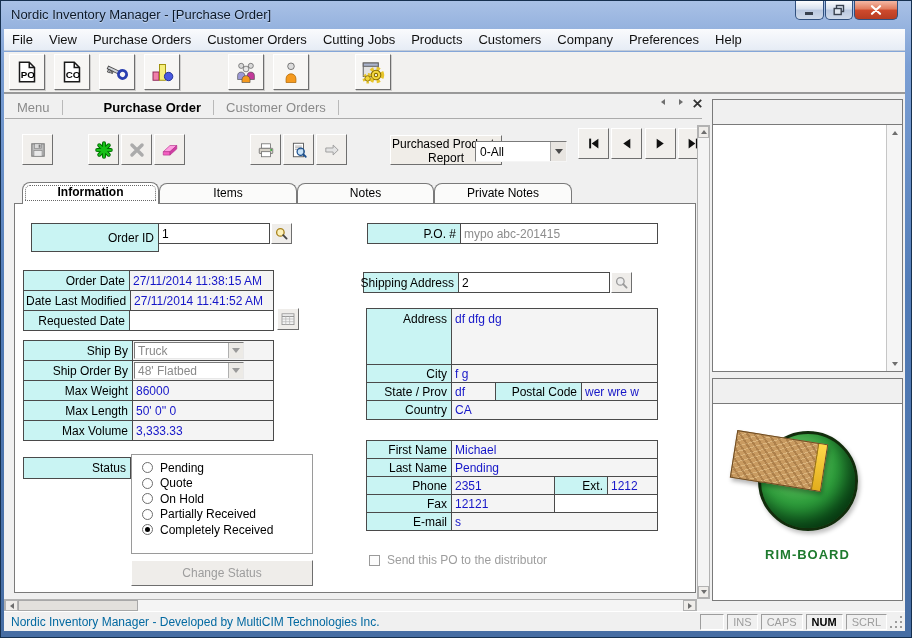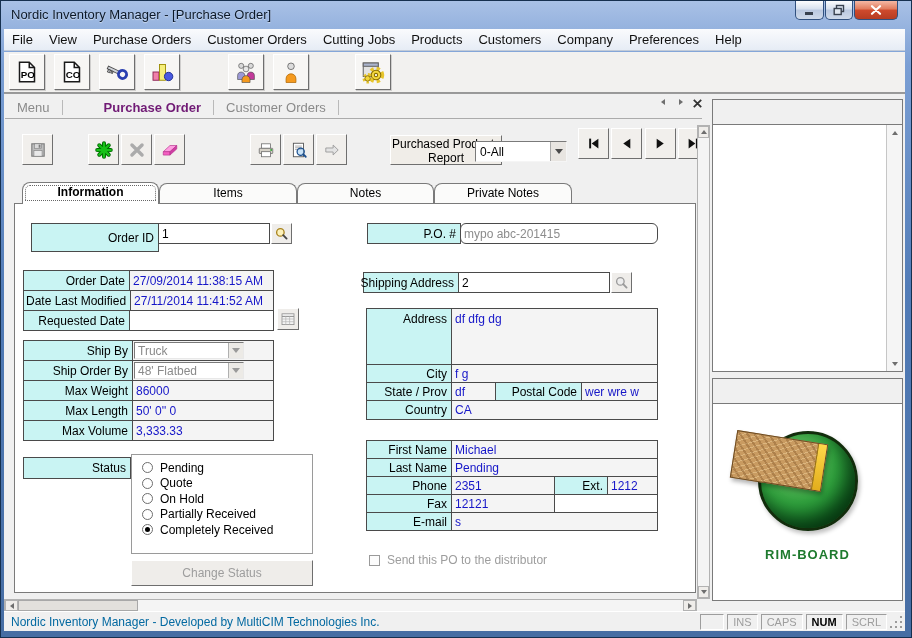--- a/index.html
+++ b/index.html
@@ -28,21 +28,21 @@
   .toolbar{position:absolute;left:3px;top:51px;width:901px;height:41px;
     background:#f2f1ef;border-bottom:1px solid #989898;}
   .tbtn{position:absolute;top:2px;width:36px;height:36px;background:#f7f6f4;
     border:1px solid;border-color:#ffffff #6e6e6e #6e6e6e #ffffff;
     box-shadow:1px 1px 0 #45454533;display:flex;align-items:center;justify-content:center;}
   
   .workspace{position:absolute;left:3px;top:92px;width:901px;height:520px;background:#f0f0f0;border-top:1px solid #9a9a9a;}
   .doc-tabs{position:absolute;left:1px;top:3px;width:697px;height:22px;border-bottom:1px solid #ababab;
     display:flex;align-items:center;}
   .doc-tab{padding:0 12px;font-size:13px;color:#8a8a8a;white-space:nowrap;}
-  .doc-tab.active{font-weight:bold;color:#701a75;padding-left:41px;}
+  .doc-tab.active{font-weight:bold;color:#000000;padding-left:41px;}
   .doc-sep{width:1px;height:15px;background:#b9b9b9;}
   .tabnav{position:absolute;top:5px;display:flex;align-items:center;}
   .tb2-btn{position:absolute;width:31px;height:31px;background:#f1efec;
     border:1px solid;border-color:#ffffff #6f6f6f #6f6f6f #ffffff;
     display:flex;align-items:center;justify-content:center;}
   .report-btn{position:absolute;background:#f0ede8;border:1px solid;border-color:#ffffff #6f6f6f #6f6f6f #ffffff;
     font-size:12px;line-height:14px;text-align:center;color:#000;padding-top:1px;margin-left:32px;}
   .combo{position:absolute;background:#fff;border:1px solid;border-color:#7a7a7a #f5f5f5 #f5f5f5 #7a7a7a;
     display:flex;align-items:center;}
   .combo .txt{flex:1;font-size:12px;padding-left:4px;color:#000;white-space:nowrap;overflow:hidden;}
@@ -63,21 +63,21 @@
   .ftab{position:absolute;height:20px;border:1px solid #7a7a7a;border-bottom:none;border-radius:8px 8px 0 0;
     background:#fbfbfa;font-size:12px;line-height:19px;text-align:center;color:#000;z-index:1;}
   .ftab.active{height:22px;background:#fff;font-weight:bold;z-index:3;outline:1px dotted #666;outline-offset:-4px;}
   .tab-page{position:absolute;left:10px;top:109px;width:682px;height:390px;background:#fff;border:1px solid #7a7a7a;z-index:2;}
   
   .lblc{background:#c9f4f3;border:1px solid #4a4a4a;font-size:12px;color:#000;
     display:flex;align-items:center;justify-content:flex-end;padding:0 4px 0 2px;white-space:nowrap;}
   .valc{border:1px solid #4a4a4a;background:#f4f4f4;font-size:12px;color:#1616c8;
     display:flex;align-items:center;padding:0 3px;white-space:nowrap;overflow:hidden;}
   .valc.white{background:#fff;color:#000;}
-  .valc.grey-text{background:#fff;color:#8c8c8c;border-radius:6px;}
+  .valc.grey-text{background:#fff;color:#8c8c8c;}
   .grp{position:absolute;background:#4a4a4a;padding:1px;display:flex;flex-direction:column;gap:1px;}
   .grow{display:flex;gap:1px;}
   .grp .lblc,.grp .valc{border:none;}
   .mini-btn{position:absolute;width:21px;height:21px;background:#efedea;
     border:1px solid;border-color:#ffffff #6e6e6e #6e6e6e #ffffff;
     display:flex;align-items:center;justify-content:center;}
   .combo-sm{width:110px;height:17px;margin-left:1px;background:#fff;
     border:1px solid;border-color:#7a7a7a #e8e8e8 #e8e8e8 #7a7a7a;display:flex;align-items:center;gap:24px;}
   .combo-sm .txt{flex:1;font-size:12px;color:#8a8a8a;padding-left:3px;white-space:nowrap;}
   .combo-sm .btn{width:15px;align-self:stretch;background:#eceae6;border-left:1px solid #b0b0b0;
@@ -366,21 +366,21 @@
             <circle cx="6.8" cy="6.8" r="4" fill="#fdf2bb" stroke="#a8831d" stroke-width="1.4"></circle>
             <path d="M9.8 9.8l3.6 3.6" stroke="#444" stroke-width="2" stroke-linecap="round"></path>
           </svg>
       </div>
       <div class="lblc abs" style="left:352px;top:19px;width:94px;height:21px">P.O. #</div>
       <div class="valc grey-text abs" style="left:445px;top:19px;width:198px;height:21px">mypo abc-201415</div>
 
       <div class="grp" style="left:8px;top:66px;width:251px">
         <div class="grow" style="height:19px">
           <div class="lblc" style="flex:0 0 105px">Order Date</div>
-          <div class="valc" style="flex:1">27/09/2014 11:38:15 AM</div>
+          <div class="valc" style="flex:1">27/11/2014 11:38:15 AM</div>
         </div>
         <div class="grow" style="height:19px">
           <div class="lblc" style="flex:0 0 105px">Date Last Modified</div>
           <div class="valc" style="flex:1">27/11/2014 11:41:52 AM</div>
         </div>
         <div class="grow" style="height:19px">
           <div class="lblc" style="flex:0 0 105px">Requested Date</div>
           <div class="valc white" style="flex:1"></div>
         </div>
       </div>

